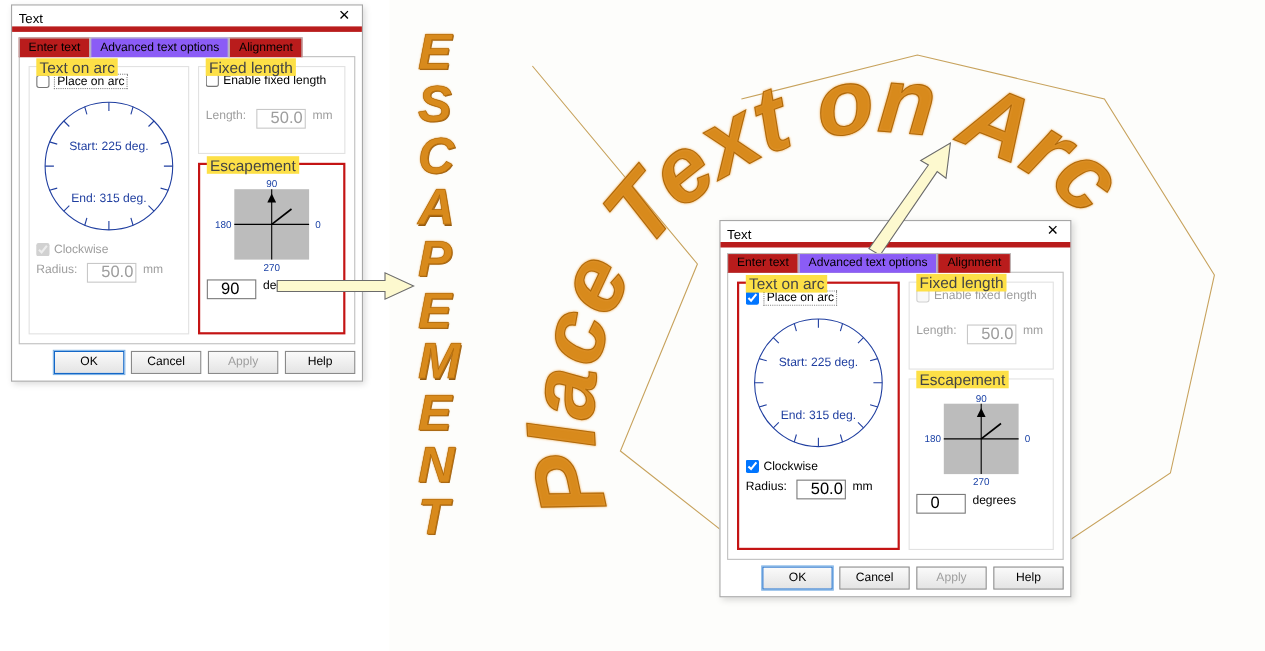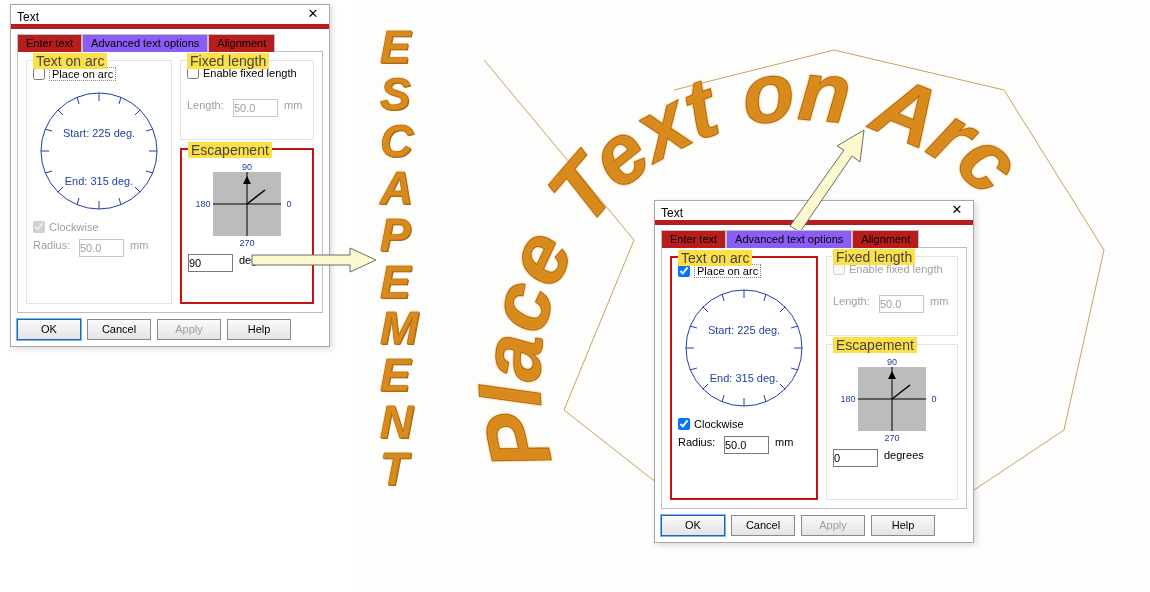--- a/index.html
+++ b/index.html
@@ -18,31 +18,31 @@
   .col{display:flex;flex-direction:column;gap:8px}
   .group{border:1px solid #e2e2e2;padding:6px;position:relative}
   .group-title{position:absolute;top:-8px;left:6px;background:#fde047;padding:0 3px;font-size:14px;color:#444}
   .group.highlight{border:2px solid #c41414}
   .chk{display:flex;align-items:center;gap:4px;font-size:11px}
   .chk input{width:12px;height:12px}
   .chk.disabled{color:#9e9e9e}
   .chk.disabled input{accent-color:#9e9e9e}
   .num-row{display:flex;gap:6px;font-size:11px}
   .num-row label{min-width:40px}
-  .input{width:45px;height:18px;border:1px solid #7a7a7a;background:#fff;font-size:11px;padding:0 0;line-height:16px}
+  .input{width:45px;height:18px;border:1px solid #7a7a7a;background:#fff;font-size:15px;padding:0 12px;line-height:16px}
   .input.dim{color:#9e9e9e;border-color:#c8c8c8}
   .unit{color:#666;font-size:11px}
   .dial{width:132px;height:132px;position:relative;margin:4px auto 4px}
   .dial svg{width:100%;height:100%}
   .dial-lbl{position:absolute;left:0;right:0;text-align:center;font-size:11px;color:#203fa0}
   .dial-lbl.s{top:42px}
   .dial-lbl.e{top:90px}
   .esc-box{width:104px;height:88px;margin:4px auto 6px auto;position:relative}
   .esc-box svg{width:100%;height:100%}
-  .btn-row{display:flex;gap:6px;justify-content:flex-start;padding:6px 0 0}
+  .btn-row{display:flex;gap:6px;justify-content:flex-end;padding:6px 0 0}
   .btn{width:64px;height:21px;font-size:11px;border:1px solid #8a8a8a;background:linear-gradient(#fafafa,#e4e4e4);text-align:center;line-height:19px}
   .btn.primary{border:1px solid #1467c7;outline:1px solid #7fb3e6;color:#000}
   .btn.dim{color:#9e9e9e}
   
   .arrow{position:absolute;pointer-events:none}
   
   .emb{position:absolute;font-family:Georgia, 'Times New Roman', serif;font-style:italic;font-weight:700;color:#d88a1c;text-shadow:0 0 1px #b46b0a,0 0 2px #eaa248,1px 1px 0 #8f560c;-webkit-text-stroke:.5px #b06908;white-space:nowrap}
   .vert{width:50px}
   .vert span{display:block;line-height:1.02}
   

